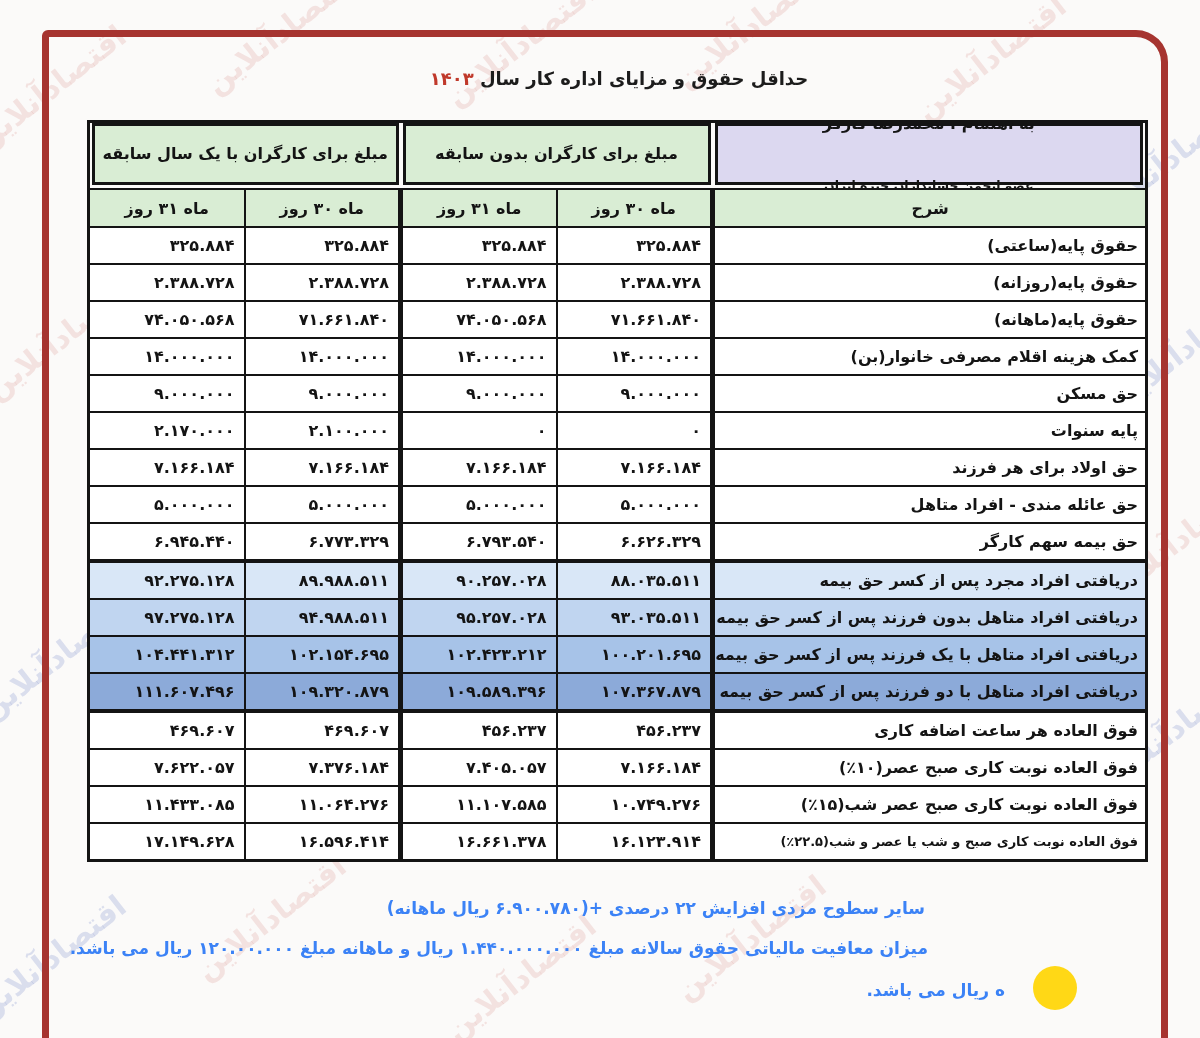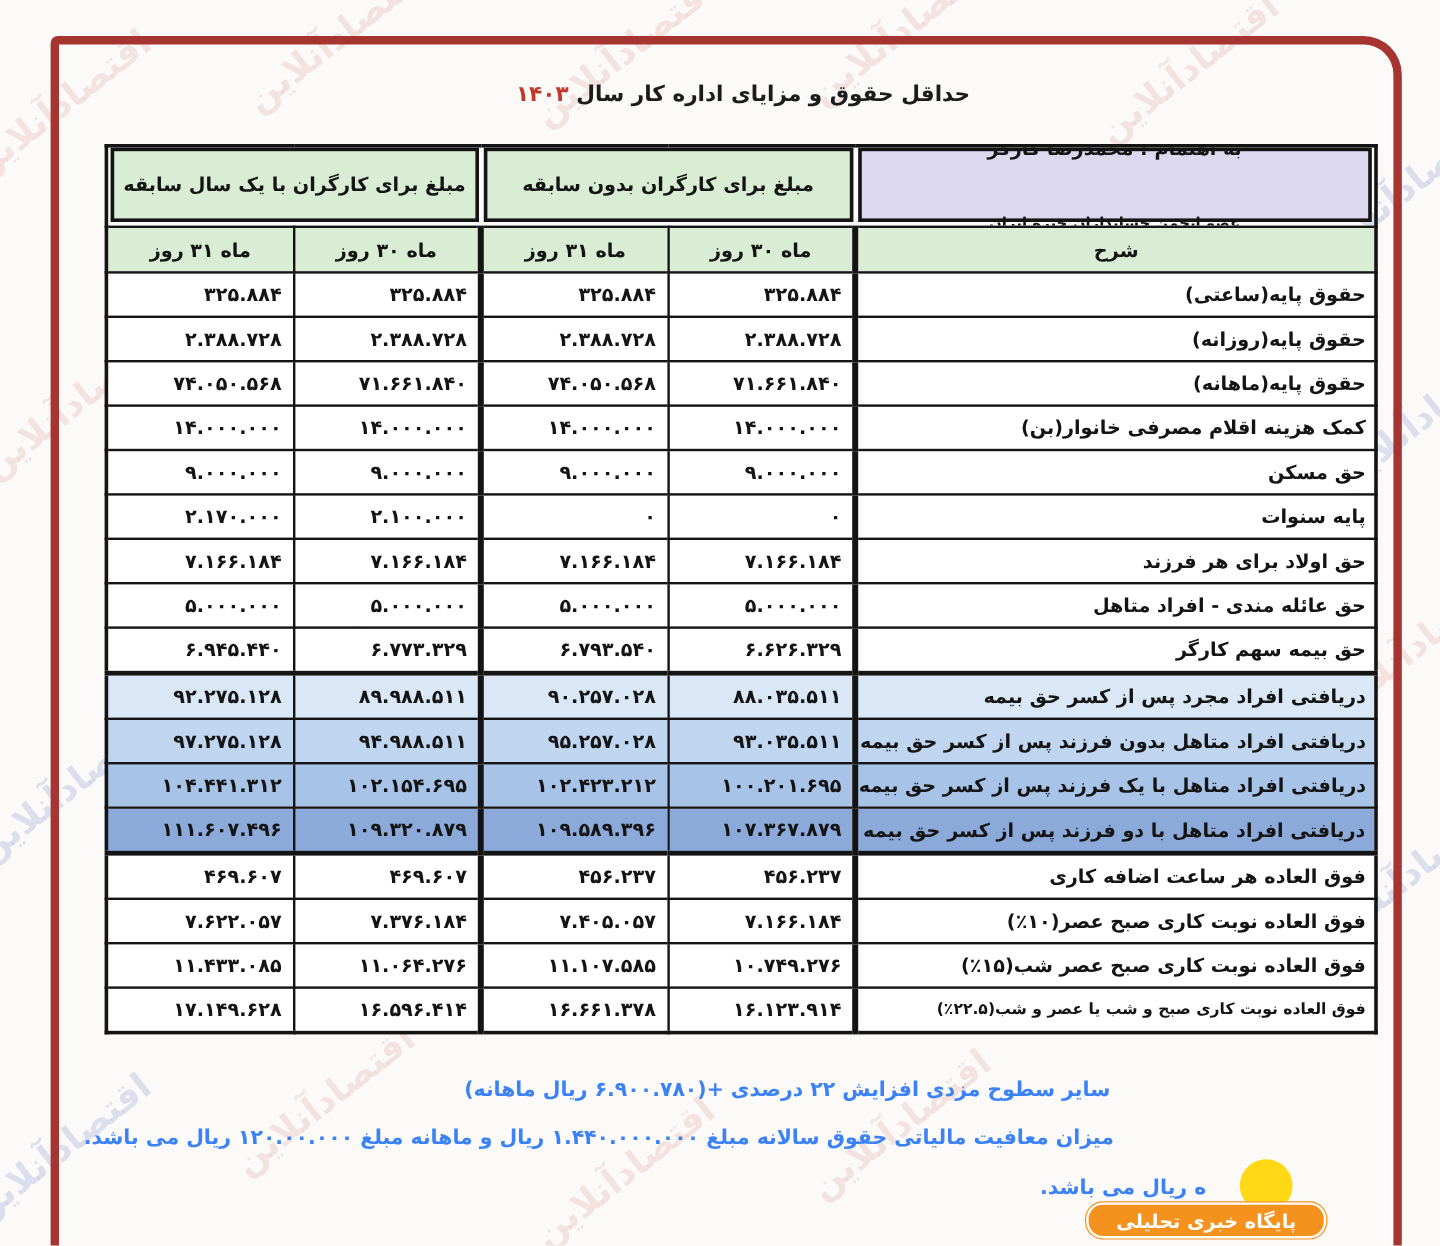--- a/index.html
+++ b/index.html
@@ -271,16 +271,13 @@
       </tbody>
   </table>
 </div>
 
 <div class="fn fn1">سایر سطوح مزدی افزایش ۲۲ درصدی +(۶.۹۰۰.۷۸۰ ریال ماهانه)</div>
 <div class="fn fn2">میزان معافیت مالیاتی حقوق سالانه مبلغ ۱.۴۴۰.۰۰۰.۰۰۰ ریال و ماهانه مبلغ ۱۲۰.۰۰.۰۰۰ ریال می باشد.</div>
 <div class="fn fn3">ه ریال می باشد.</div>
 
 <div class="logo">
   <div class="circle"></div>
-  <div class="badge">
-    <span>پایگاه خبری تحلیلی</span>
-  </div>
 </div>
 
 </body></html>

